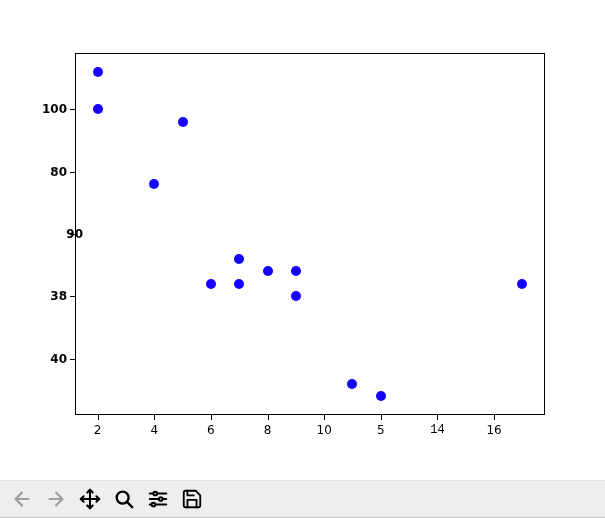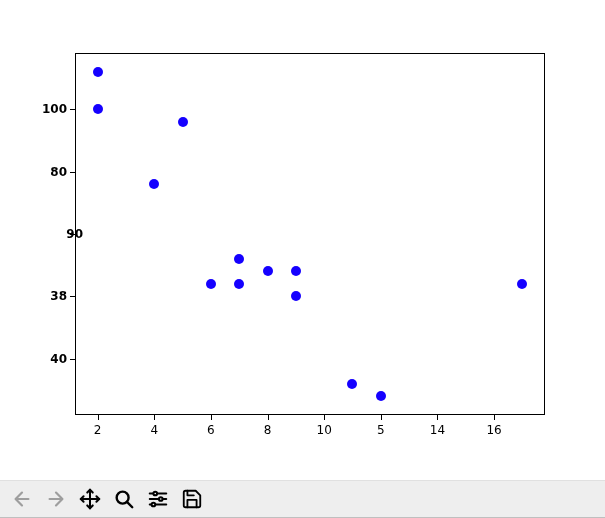--- a/index.html
+++ b/index.html
@@ -121,21 +121,21 @@
       <div class="tick-label-x" style="left: 154.277px; top: 423px;">4</div>
       <div class="tick-mark-x" style="left: 210.904px; top: 415px;"></div>
       <div class="tick-label-x" style="left: 210.904px; top: 423px;">6</div>
       <div class="tick-mark-x" style="left: 267.53px; top: 415px;"></div>
       <div class="tick-label-x" style="left: 267.53px; top: 423px;">8</div>
       <div class="tick-mark-x" style="left: 324.157px; top: 415px;"></div>
       <div class="tick-label-x" style="left: 324.157px; top: 423px;">10</div>
       <div class="tick-mark-x" style="left: 380.783px; top: 415px;"></div>
       <div class="tick-label-x" style="left: 380.783px; top: 423px;">5</div>
       <div class="tick-mark-x" style="left: 437.41px; top: 415px;"></div>
-      <div class="tick-label-x" style="left: 437.41px; top: 423px;">14</div>
+      <div class="tick-label-x" style="left: 437.41px; top: 423px; font-family: Liberation Mono, monospace;">14</div>
       <div class="tick-mark-x" style="left: 494.036px; top: 415px;"></div>
       <div class="tick-label-x" style="left: 494.036px; top: 423px;">16</div>
       <div class="tick-mark-y" style="left: 70px; top: 358.828px;"></div>
       <div class="tick-label-y" style="left: 67px; top: 358.828px;">40</div>
       <div class="tick-mark-y" style="left: 70px; top: 296.414px;"></div>
       <div class="tick-label-y" style="left: 67px; top: 296.414px;">38</div>
       <div class="tick-mark-y" style="left: 70px; top: 234px;"></div>
       <div class="tick-label-y" style="left: 83px; top: 234px;">90</div>
       <div class="tick-mark-y" style="left: 70px; top: 171.586px;"></div>
       <div class="tick-label-y" style="left: 67px; top: 171.586px;">80</div>

